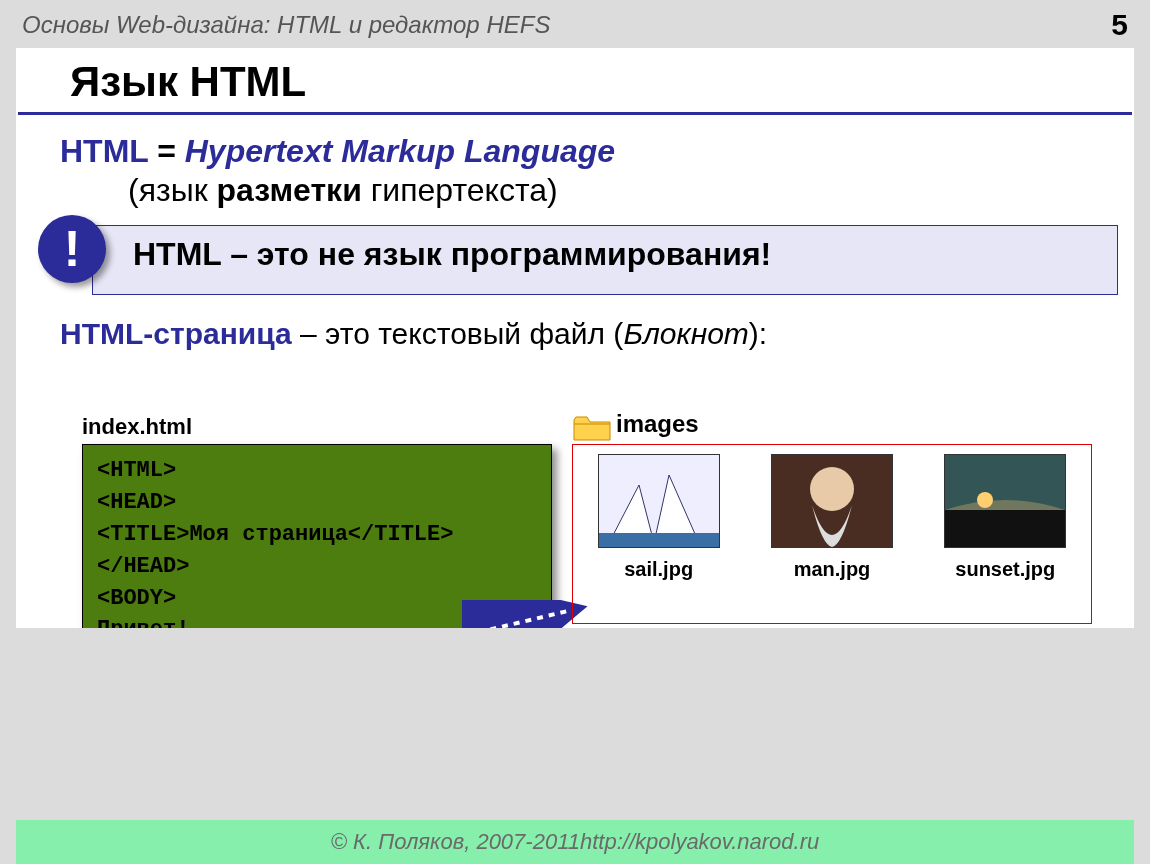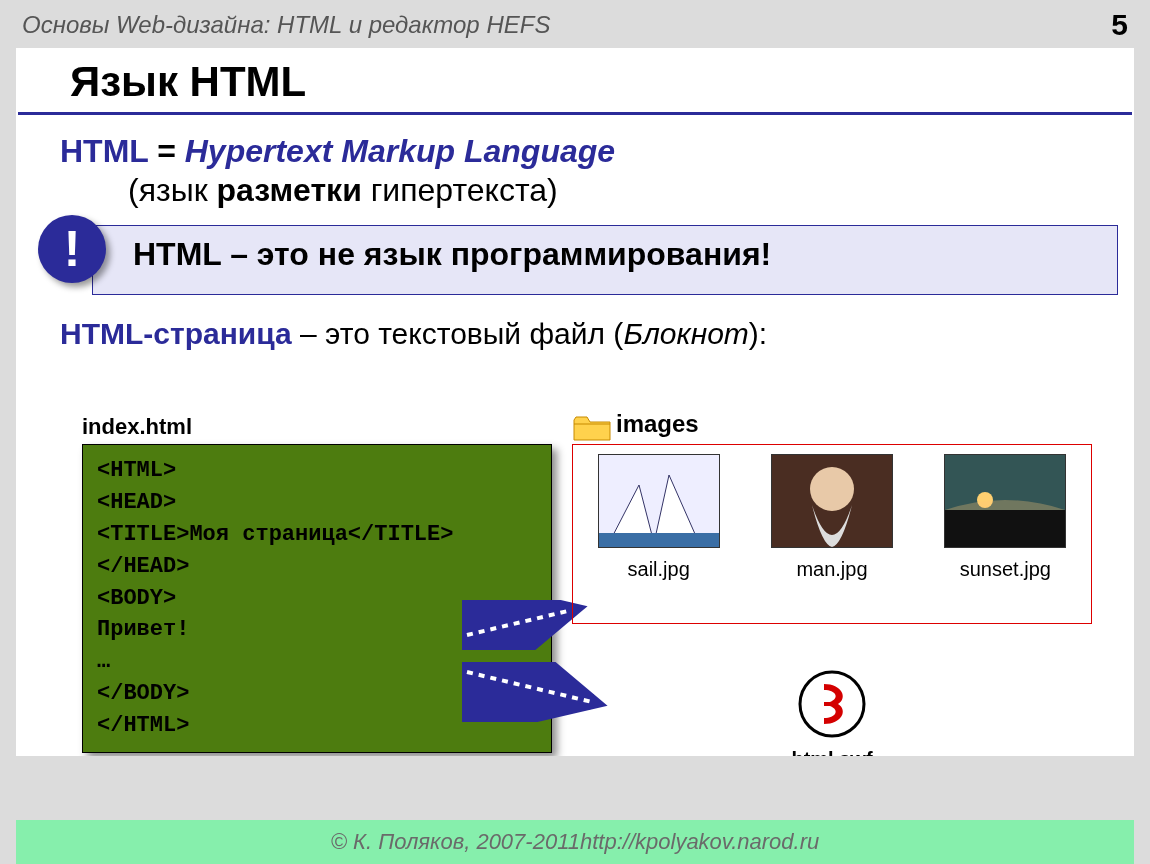--- a/index.html
+++ b/index.html
@@ -15,21 +15,21 @@
   .topbar{
     display:flex;justify-content:space-between;align-items:center;
     padding:8px 22px 6px 22px;
     font-style:italic;color:#555;font-size:24px;
   }
   .topbar .pagenum{color:#000;font-weight:bold;font-style:normal;font-size:30px;}
   
   .slide{
     background:#fff;
     margin:0 16px;
-    height:708px;
+    height:580px;
     position:relative;
     box-sizing:border-box;
     padding:6px 0 0 0;
     overflow:hidden;
   }
   .slide-title{
     font-size:42px;font-weight:bold;
     padding:4px 0 6px 52px;
     border-bottom:3px solid #2b2b99;
     margin:0 2px;
@@ -88,21 +88,21 @@
     position:absolute;left:600px;top:2px;font-size:24px;font-weight:bold;
   }
   .images-box{
     position:absolute;left:556px;top:36px;width:520px;height:180px;
     border:1.5px solid #d00;
     box-sizing:border-box;
   }
   .thumbs{position:absolute;left:556px;top:46px;width:520px;display:flex;justify-content:space-around;}
   .thumb{width:140px;text-align:center;}
   .thumb .pic{width:120px;height:92px;border:1.5px solid #333;margin:0 auto;background:#ccc;display:block;}
-  .thumb .cap{font-size:20px;font-weight:normal;margin-top:10px;}
+  .thumb .cap{font-size:20px;font-weight:bold;margin-top:10px;}
   
   .media-row{position:absolute;left:556px;top:260px;width:520px;display:flex;justify-content:space-around;}
   .media{width:140px;text-align:center;}
   .media .ico{width:72px;height:72px;margin:0 auto;display:block;}
   .media .cap{font-size:20px;font-weight:bold;margin-top:8px;}
   
   .arrow{position:absolute;}
   
   .footer{
     position:absolute;left:16px;right:16px;bottom:0;height:44px;

